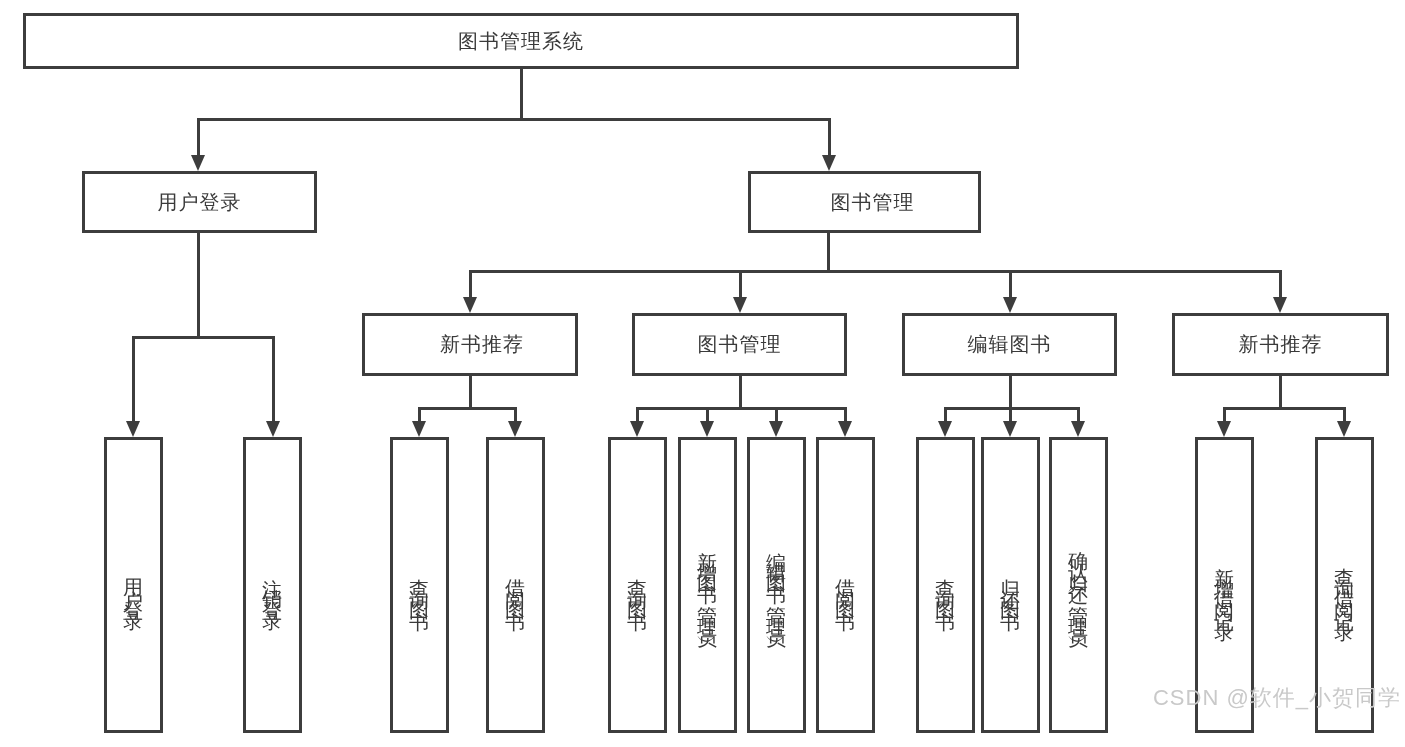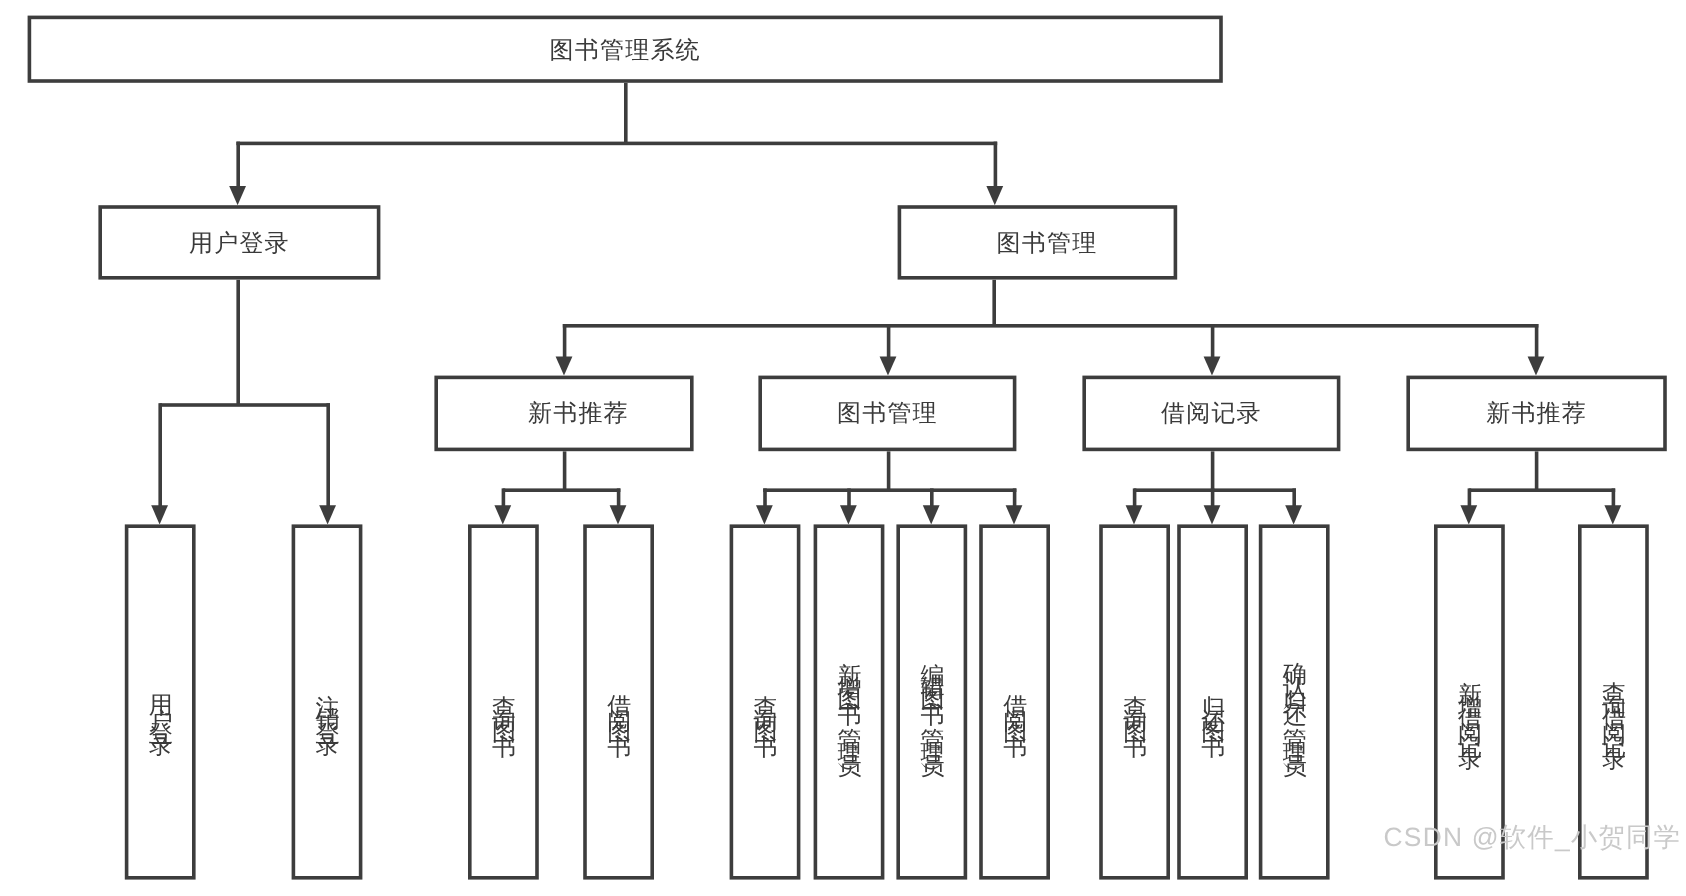--- a/index.html
+++ b/index.html
@@ -97,21 +97,21 @@
   <div class="arrow" style="left:1003px;top:270px;height:43px;"></div>
   <div class="arrow" style="left:1273px;top:270px;height:43px;"></div>
 
   <div class="node" style="left:362px;top:313px;width:216px;height:63px;padding-left:24px;">
     <span>新书推荐</span>
   </div>
   <div class="node" style="left:632px;top:313px;width:215px;height:63px;">
     <span>图书管理</span>
   </div>
   <div class="node" style="left:902px;top:313px;width:215px;height:63px;">
-    <span>借阅记录</span>
+    <span>编辑图书</span>
   </div>
   <div class="node" style="left:1172px;top:313px;width:217px;height:63px;">
     <span>新书推荐</span>
   </div>
 
   <div class="vline" style="left:469px;top:376px;height:32px;"></div>
   <div class="vline" style="left:739px;top:376px;height:32px;"></div>
   <div class="vline" style="left:1009px;top:376px;height:32px;"></div>
   <div class="vline" style="left:1279px;top:376px;height:32px;"></div>
 

